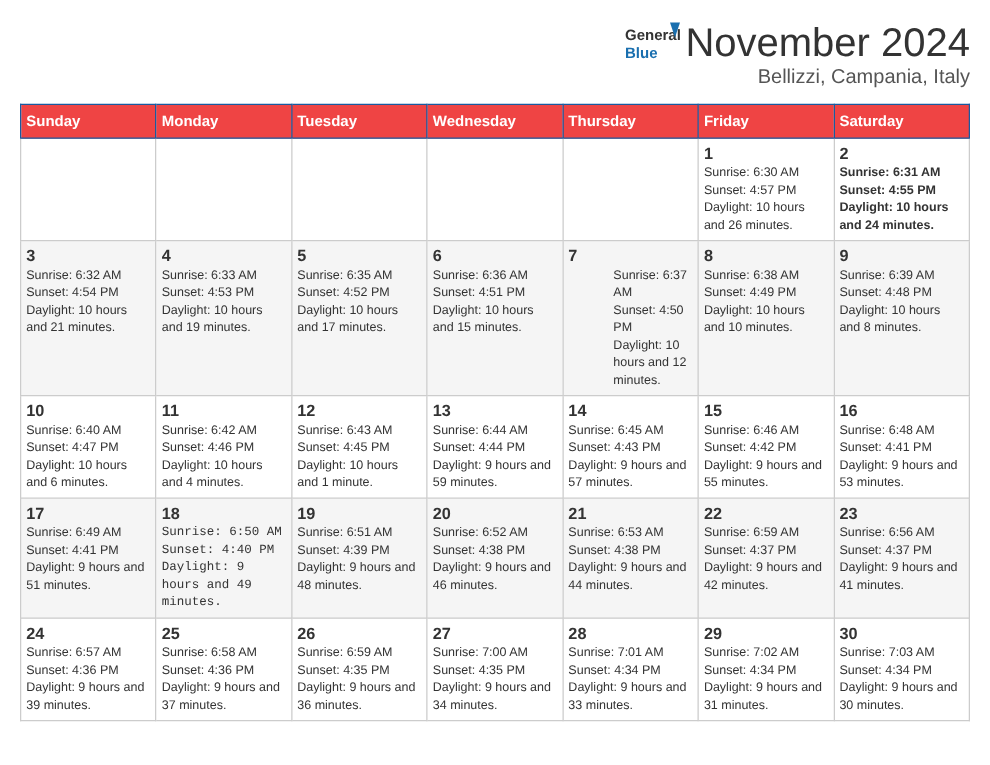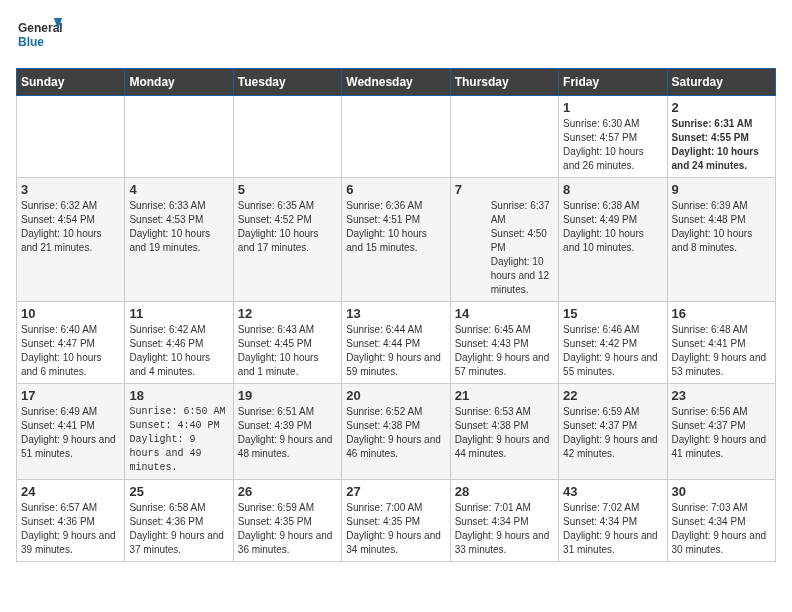--- a/index.html
+++ b/index.html
@@ -5,21 +5,21 @@
     * { box-sizing: border-box; margin: 0; padding: 0; }
     body {
       font-family: Arial, sans-serif;
       background: #fff;
       width: 792px;
       min-height: 612px;
       padding: 16px;
     }
     .header-area {
       display: flex;
-      justify-content: flex-start;
+      justify-content: flex-end;
       align-items: flex-start;
       margin-bottom: 12px;
     }
     .logo {
       display: flex;
       align-items: center;
       gap: 4px;
     }
     .title-block {
       text-align: right;
@@ -32,21 +32,21 @@
     .location-title {
       font-size: 16px;
       color: #555;
     }
     table {
       width: 100%;
       border-collapse: collapse;
       font-size: 11px;
     }
     thead tr th {
-      background-color: #404040;
+      background-color: #ef4444;
       color: #fff;
       padding: 6px 4px;
       text-align: left;
       font-size: 12px;
       border: 1px solid #1a5a9f;
     }
     tbody tr td {
       border: 1px solid #ccc;
       vertical-align: top;
       padding: 4px;
@@ -77,20 +77,24 @@
 <body>
 
 <div class="header-area">
   <div class="logo">
   <svg width="50" height="40" viewBox="0 0 50 40">
     <text x="2" y="16" font-size="12" font-weight="bold" fill="#333" font-family="Arial">General</text>
     <polygon points="44,2 52,2 48,14" fill="#1a6faf" transform="translate(-6,0)"></polygon>
     <text x="2" y="30" font-size="12" font-weight="bold" fill="#1a6faf" font-family="Arial">Blue</text>
   </svg>
 </div>
+  <div class="title-block">
+    <div class="month-title">November 2024</div>
+    <div class="location-title">Bellizzi, Campania, Italy</div>
+  </div>
 </div>
 
 <table>
   <thead>
     <tr>
     <th>Sunday</th>
         <th>Monday</th>
         <th>Tuesday</th>
         <th>Wednesday</th>
         <th>Thursday</th>
@@ -275,21 +279,21 @@
 Sunset: 4:35 PM
 Daylight: 9 hours and 34 minutes.</div>
         </td>
         <td>
           <span class="day-number">28</span>
           <div class="day-info" style="white-space: pre-line;">Sunrise: 7:01 AM
 Sunset: 4:34 PM
 Daylight: 9 hours and 33 minutes.</div>
         </td>
         <td>
-          <span class="day-number">43</span>
+          <span class="day-number">29</span>
           <div class="day-info" style="white-space: pre-line;">Sunrise: 7:02 AM
 Sunset: 4:34 PM
 Daylight: 9 hours and 31 minutes.</div>
         </td>
         <td>
           <span class="day-number">30</span>
           <div class="day-info" style="white-space: pre-line;">Sunrise: 7:03 AM
 Sunset: 4:34 PM
 Daylight: 9 hours and 30 minutes.</div>
         </td>

